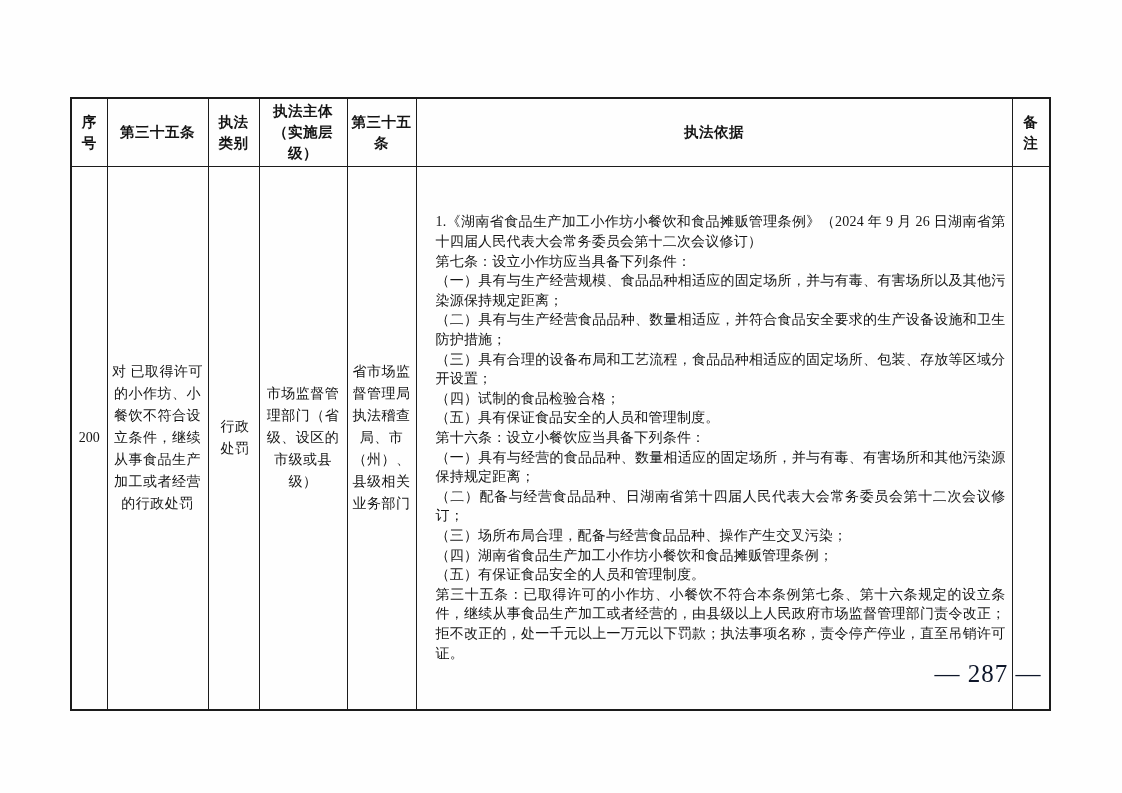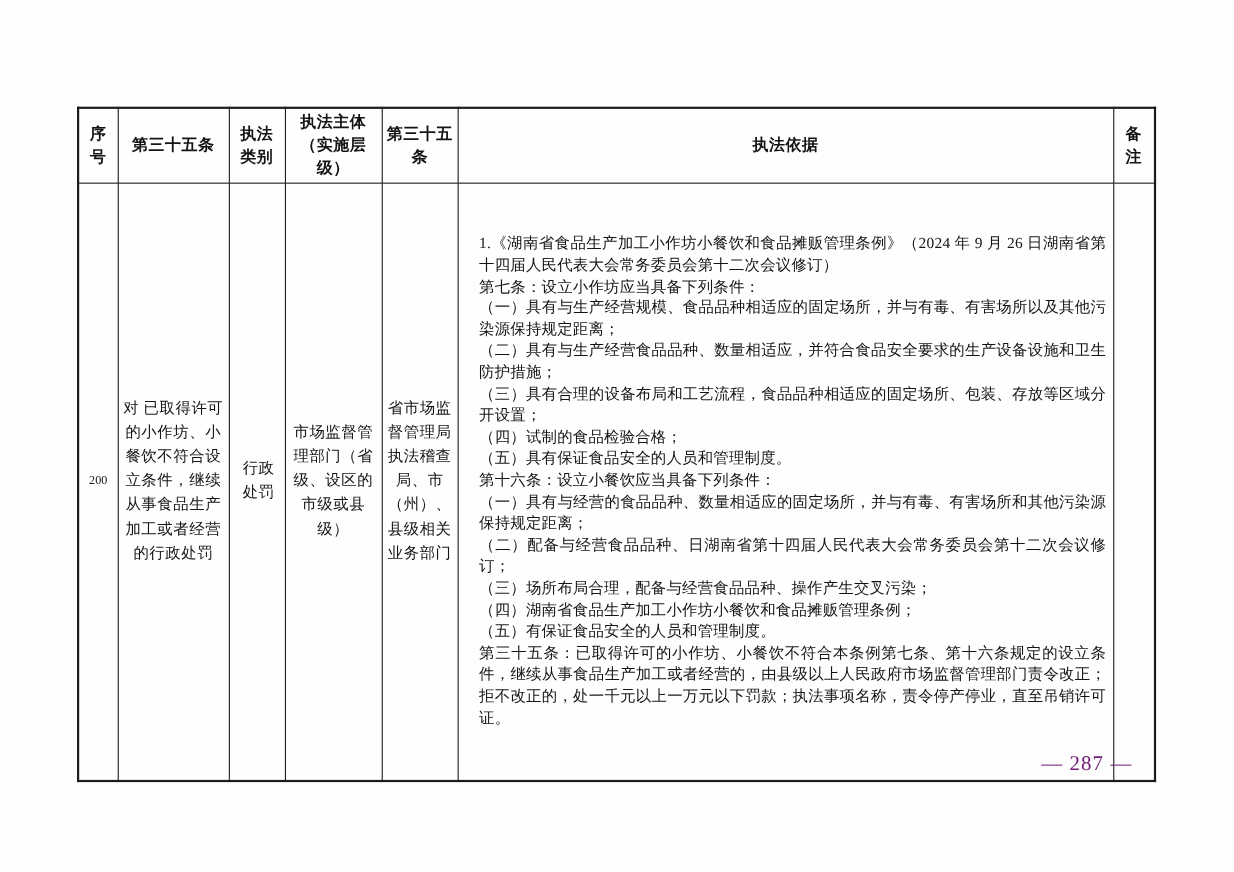--- a/index.html
+++ b/index.html
@@ -40,21 +40,21 @@
     white-space: pre-line;
     padding: 2px 1px;
     letter-spacing: 0.5px;
   }
   .doc-table td {
     font-size: 14px;
     line-height: 1.57;
     padding: 2px 1px;
     letter-spacing: 0.5px;
   }
-  td.cell-serial { font-size: 11px; letter-spacing: 0; }
+  td.cell-serial { font-size: 14px; letter-spacing: 0; }
   td.cell-item-name { padding: 2px 0; }
   .wrap2 {
     display: inline-block;
     max-width: 2.3em;
     word-break: break-all;
     text-align: right;
   }
   td.cell-basis {
     text-align: justify;
     padding: 2px 6px 2px 19px;
@@ -62,25 +62,25 @@
     letter-spacing: 0.2px;
   }
   td.cell-basis p {
     margin: 0;
     text-align: justify;
     text-justify: inter-ideograph;
   }
   .page-number {
     position: absolute;
     left: 928px;
-    top: 684px;
+    top: 660px;
     width: 120px;
     text-align: center;
-    font-size: 19px;
-    color: #701a75;
+    font-size: 25px;
+    color: #0f172a;
     letter-spacing: 1px;
     white-space: nowrap;
   }
 </style>
 </head>
 <body>
 
 <div class="page">
 
   <table class="doc-table">

